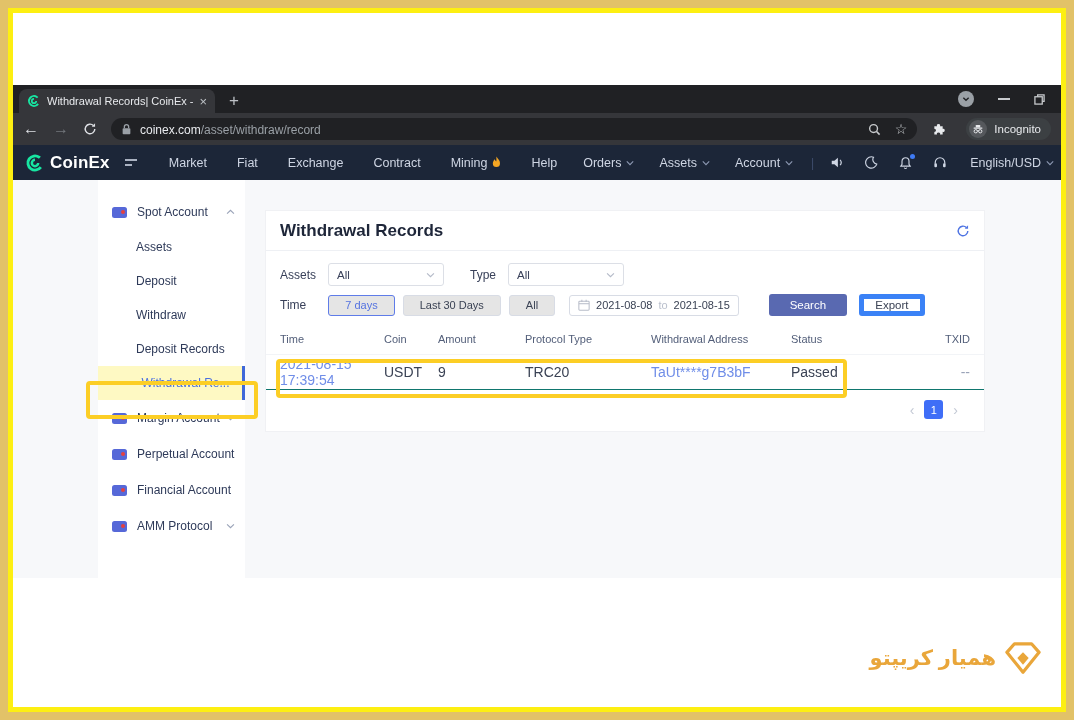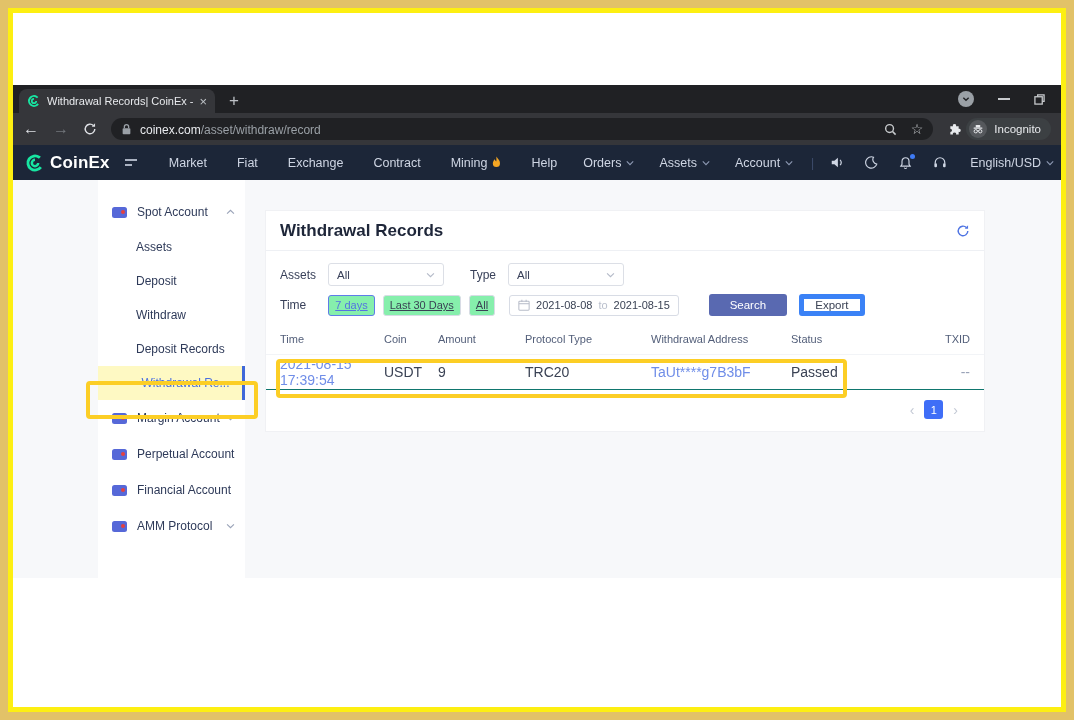--- a/index.html
+++ b/index.html
@@ -19,21 +19,21 @@
   .ctl-circle{width:16px;height:16px;border-radius:50%;background:#9aa0a6;display:flex;align-items:center;justify-content:center;}
   .ctl-min{width:12px;height:2px;background:#c7cacd;}
   .toolbar{position:absolute;left:13px;right:13px;top:113px;height:32px;background:#35363a;display:flex;align-items:center;padding:0 10px;gap:14px;}
   .nav-arrow{font-size:16px;color:#dfe1e5;line-height:1;}
   .nav-arrow.dim{color:#73777c;}
   .urlpill{flex:1;height:22px;background:#202124;border-radius:12px;display:flex;align-items:center;padding:0 10px;gap:8px;max-width:832px;}
   .url-host{font-size:12px;color:#e8eaed;}
   .url-path{font-size:12px;color:#9aa0a6;}
   .pill-right{margin-left:auto;display:flex;align-items:center;gap:14px;}
   .star{color:#c7cacd;font-size:14px;line-height:1;}
-  .toolbar-right{display:flex;align-items:center;gap:4px;}
+  .toolbar-right{display:flex;align-items:center;gap:20px;}
   .incog{display:flex;align-items:center;gap:7px;background:#3c4043;border-radius:12px;padding:2px 10px 2px 3px;}
   .incog-circle{width:18px;height:18px;border-radius:50%;background:#55585c;display:flex;align-items:center;justify-content:center;}
   .incog-label{font-size:11.5px;color:#e8eaed;}
 
   
   .sitenav{position:absolute;left:13px;right:13px;top:145px;height:35px;background:#1c2638;display:flex;align-items:center;padding:0 12px;color:#cfd6e4;}
   .brand{display:flex;align-items:center;gap:5px;margin-right:14px;}
   .brand-name{color:#ffffff;font-size:17px;font-weight:bold;letter-spacing:.2px;}
   .menu-lines{margin-right:16px;}
   .navitem{font-size:12.5px;color:#cfd6e4;padding:0 15px;white-space:nowrap;display:flex;align-items:center;gap:3px;}
@@ -58,21 +58,21 @@
 
   .card{position:absolute;left:252px;top:30px;width:720px;background:#ffffff;border:1px solid #f0f1f4;}
   .card-header{height:40px;display:flex;align-items:center;padding:0 14px;border-bottom:1px solid #eef0f4;}
   .card-title{font-size:17px;font-weight:bold;color:#1e2639;}
   .refresh{margin-left:auto;}
   .filters{padding:12px 14px 0 14px;}
   .frow{display:flex;align-items:center;margin-bottom:8px;}
   .flabel{font-size:12px;color:#39415a;margin-right:12px;}
   .fselect{width:116px;height:23px;border:1px solid #dcdfe6;border-radius:3px;background:#fff;display:flex;align-items:center;padding:0 8px;font-size:11.5px;color:#39415a;margin-right:26px;}
   .fselect .side-chev{margin-left:auto;color:#b4bac8;}
-  .tbtn{height:21px;padding:0 6px;border:1px solid #d8dce5;border-radius:3px;background:#86efac;font-size:11px;color:#3a4254;display:flex;align-items:center;margin-right:8px;text-decoration:underline;}
+  .tbtn{height:21px;padding:0 16px;border:1px solid #d8dce5;border-radius:3px;background:#e5e5e5;font-size:11px;color:#3a4254;display:flex;align-items:center;margin-right:8px;}
   .tbtn.active{border-color:#5f7ce8;color:#5573e0;}
   .datebox{height:21px;border:1px solid #d8dce5;border-radius:3px;background:#fff;display:flex;align-items:center;padding:0 8px;gap:6px;font-size:11px;color:#3a4254;margin-left:6px;}
   .date-to{color:#b9bfcc;}
   .btn-search{height:22px;width:78px;margin-left:30px;background:#5969b1;border-radius:3px;color:#fff;font-size:11.5px;display:flex;align-items:center;justify-content:center;}
   .btn-export{height:22px;width:66px;margin-left:12px;background:#fff;border:5px solid #3b82f6;border-radius:3px;color:#3a4254;font-size:11.5px;display:flex;align-items:center;justify-content:center;}
   .tgrid{display:grid;grid-template-columns:104px 54px 87px 126px 140px 112px 1fr;align-items:center;padding:0 14px;}
   .thead{height:30px;margin-top:8px;font-size:11px;color:#525e79;}
   .trow{height:36px;font-size:14px;color:#3a4254;border-top:1px solid #f2f4f7;border-bottom:1px solid #0f766e;}
   .cell-link{color:#6f8de8;}
   .cell-right{text-align:right;color:#9aa3b8;}
@@ -394,16 +394,25 @@
         <span class="pg-arrow">‹</span>
         <span class="pg-num">1</span>
         <span class="pg-arrow">›</span>
       </div>
     </section>
 
     <div class="ann ann-sidebar"></div>
     <div class="ann ann-row"></div>
   </div>
 
+  <div class="watermark">
+    <span class="wm-text" dir="rtl">همیار کریپتو</span>
+    <span>
+      <svg width="38" height="36" viewBox="0 0 40 38">
+          <path d="M11 4 H29 L37 13 L20 34 L3 13 Z" fill="none" stroke="#e9a63a" stroke-width="3.4" stroke-linejoin="round"></path>
+          <path d="M20 13 L26 19 L20 26 L14 19 Z" fill="#e9a63a"></path>
+        </svg>
+    </span>
+  </div>
 
   <div class="frame-outer"></div>
   <div class="frame-inner"></div>
 </div>
 
 </body></html>

